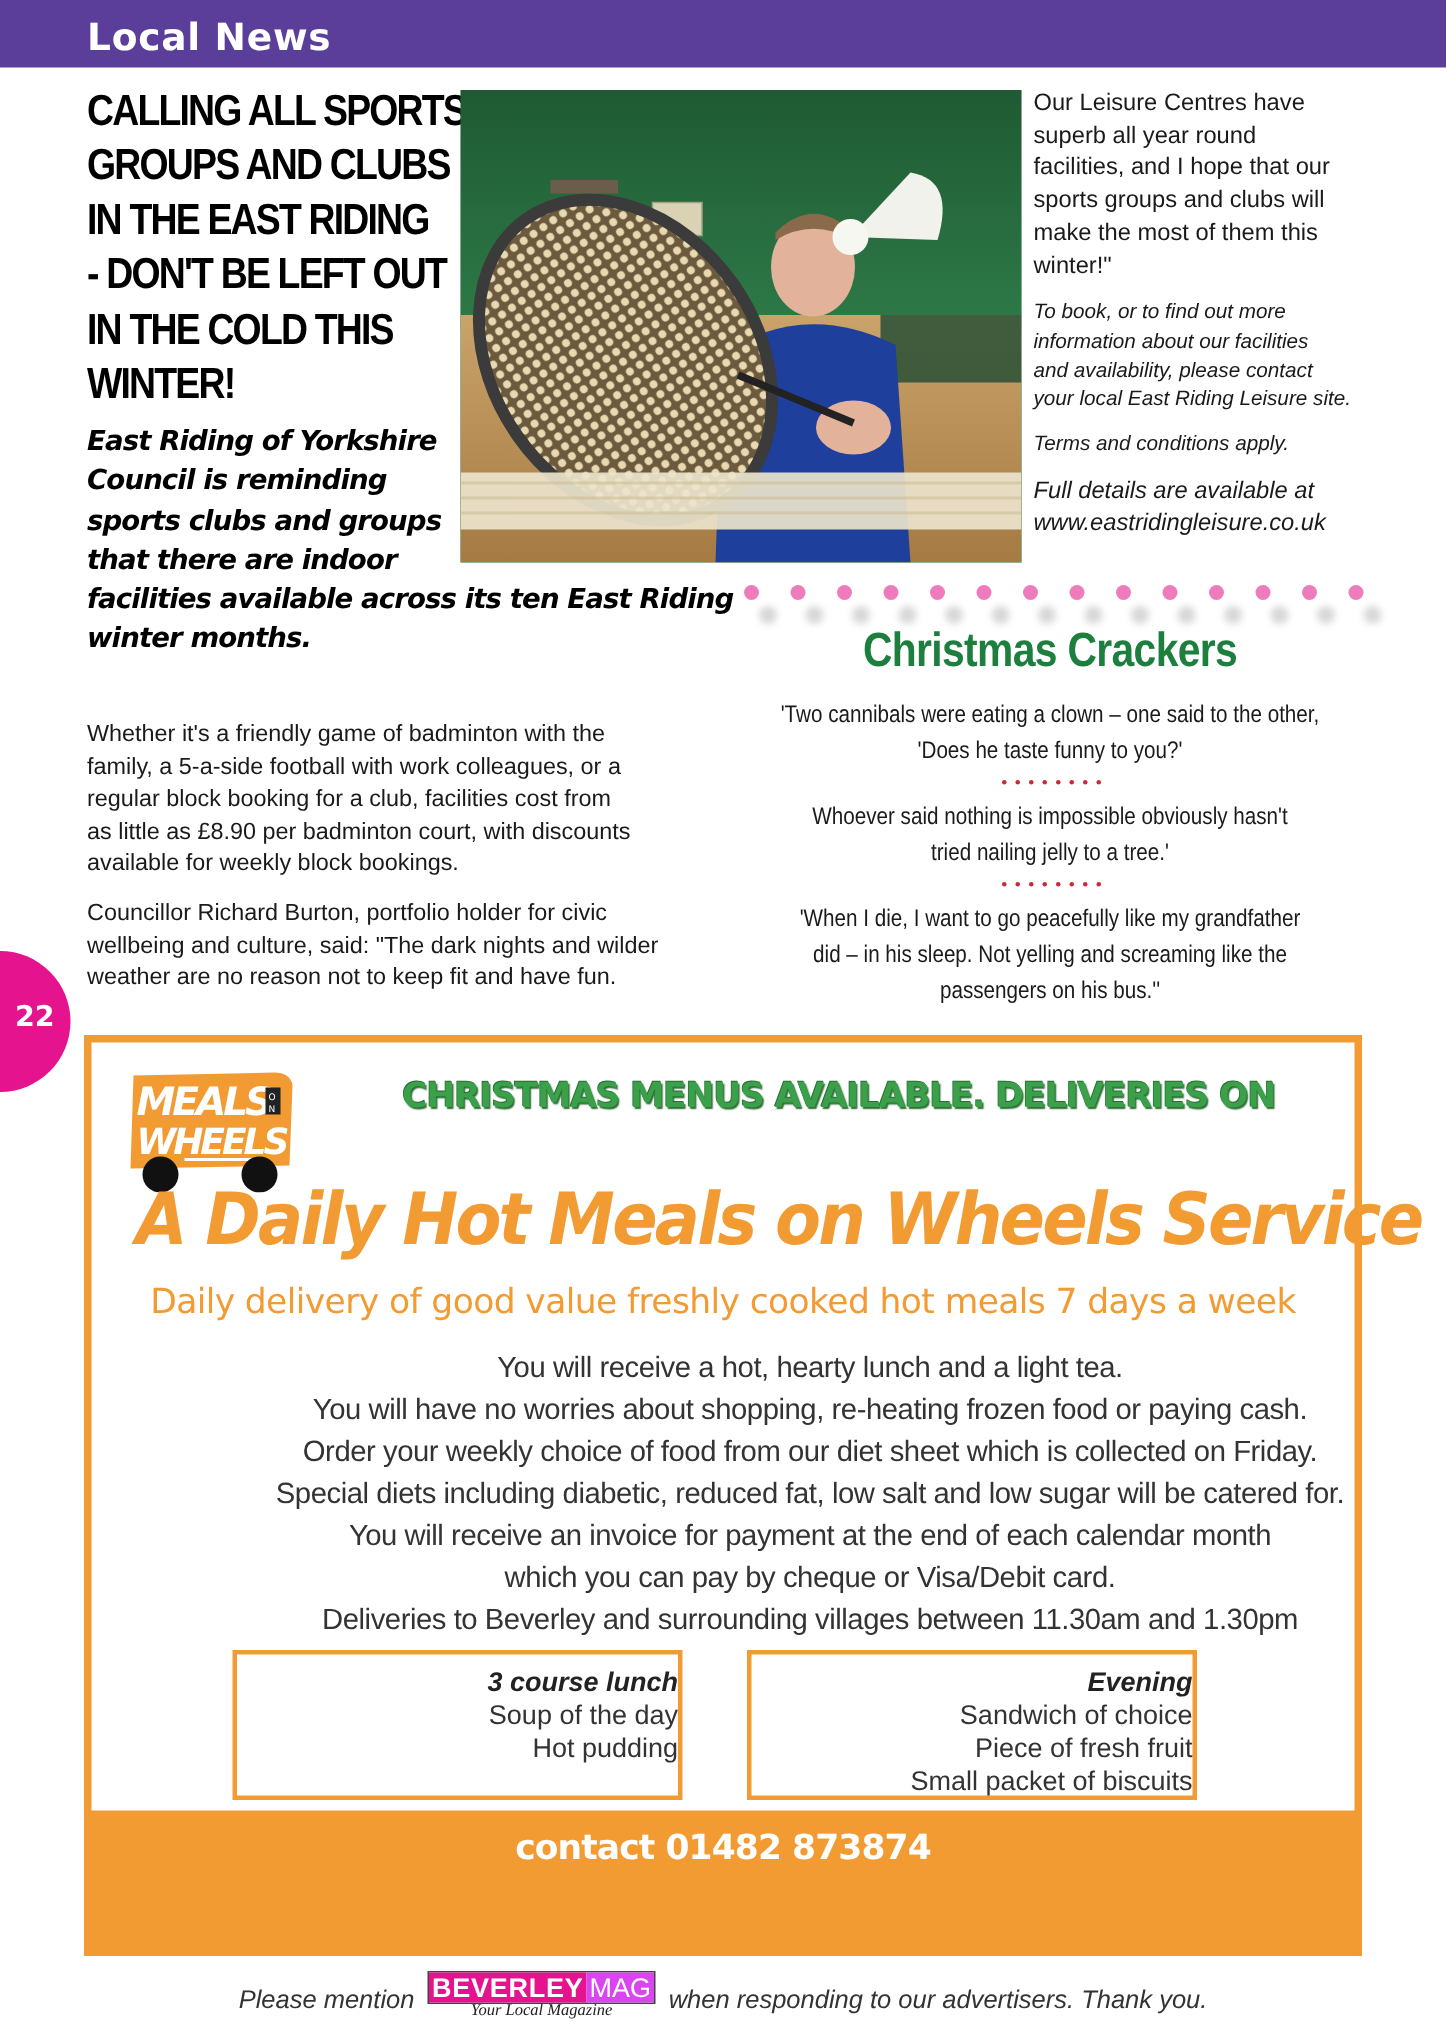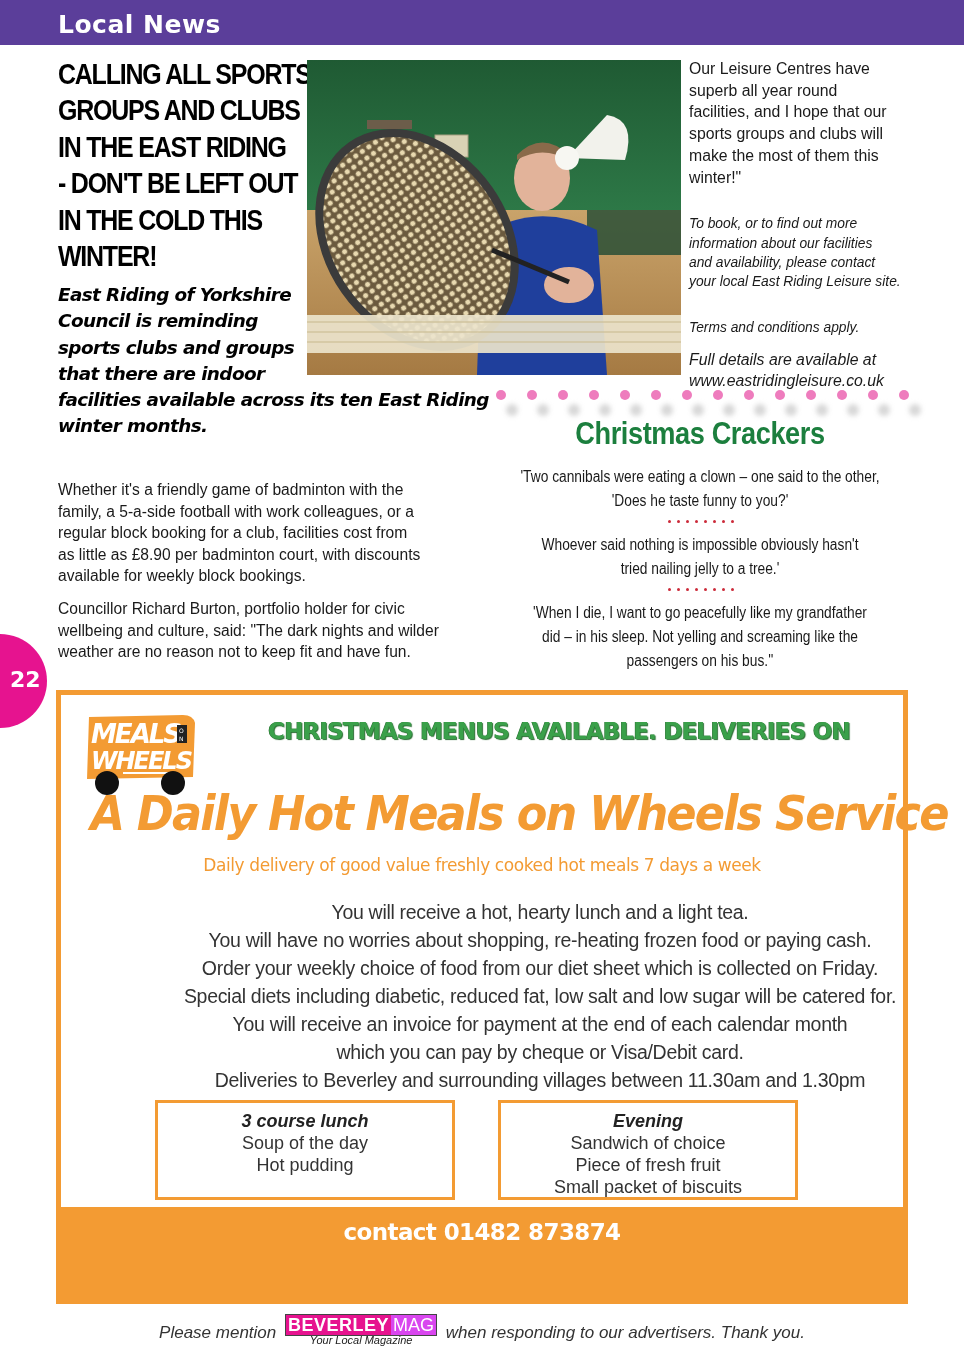--- a/index.html
+++ b/index.html
@@ -17,64 +17,64 @@
   .intro .line { display: block; white-space: nowrap; letter-spacing: -0.6px; }
 
   .body-text { position: absolute; left: 58px; width: 420px; font-family: "Liberation Sans", sans-serif; font-size: 15.6px; line-height: 21.6px; color: #1a1a1a; }
   .body-text .line { display: block; white-space: nowrap; }
   .p1 { top: 479px; }
   .p2 { top: 598px; }
 
   .rightcol { position: absolute; left: 689px; top: 58px; width: 270px; }
   .rightcol .quote { font-family: "Liberation Sans", sans-serif; font-size: 15.8px; line-height: 21.7px; color: #1a1a1a; }
   .rightcol .quote .line, .rightcol .it .line { display: block; white-space: nowrap; }
-  .rightcol .it { font-family: "Liberation Sans", sans-serif; font-style: italic; font-size: 13.8px; line-height: 19.4px; color: #1a1a1a; margin-top: 26px; }
+  .rightcol .it { font-family: "Liberation Sans", sans-serif; font-style: italic; font-size: 13.8px; line-height: 19.4px; color: #1a1a1a; margin-top: 10px; }
   .rightcol .it.big { font-size: 15.8px; line-height: 21px; margin-top: 12px; }
 
   .dots { position: absolute; left: 496px; top: 390px; width: 420px; height: 30px; }
   .dot-pink { position: absolute; width: 10px; height: 10px; border-radius: 50%; background: #ee7cbd; }
   .dot-grey { position: absolute; width: 12px; height: 12px; border-radius: 50%; background: #d7d7d7; filter: blur(2.5px); }
 
   .xmas-title { position: absolute; left: 490px; top: 415px; width: 420px; text-align: center; font-family: "Liberation Sans", sans-serif; font-weight: bold; font-size: 32px; color: #1c7f3e; transform: scaleX(0.85); transform-origin: center top; letter-spacing: -0.5px; }
 
   .joke { position: absolute; left: 490px; width: 420px; text-align: center; font-family: "Liberation Sans", sans-serif; font-size: 16px; line-height: 24px; color: #1a1a1a; transform: scaleX(0.86); transform-origin: center top; }
   .joke .line { display: block; white-space: nowrap; }
   .j1 { top: 465px; } .j2 { top: 533px; } .j3 { top: 601px; }
   .sep { position: absolute; left: 668px; width: 66px; height: 4px; display: flex; justify-content: space-between; }
   .sep span { width: 3px; height: 3px; border-radius: 50%; background: #cc2a3a; }
   .s1 { top: 520px; } .s2 { top: 588px; }
 
   .page-badge { position: absolute; left: -47px; top: 634px; width: 94px; height: 94px; border-radius: 50%; background: #e6138f; }
-  .page-num { position: absolute; left: 10px; top: 667px; font-family: "DejaVu Sans", sans-serif; font-weight: bold; font-size: 22px; color: #fff; }
+  .page-num { position: absolute; left: 10px; top: 667px; font-family: "DejaVu Sans", sans-serif; font-weight: bold; font-size: 19px; color: #fff; }
 
   .ad { position: absolute; left: 56px; top: 690px; width: 852px; height: 614px; background: #f39b33; }
   .ad-inner { position: absolute; left: 5px; top: 5px; width: 842px; height: 512px; background: #ffffff; }
   .logo { position: absolute; left: 22px; top: 14px; width: 118px; height: 86px; }
   .xmas-menus { position: absolute; left: 168px; top: 18px; width: 660px; text-align: center; font-family: "DejaVu Sans", sans-serif; font-weight: bold; font-size: 23px; line-height: 37px; color: #3aa04a; text-shadow: 1px 1px 1px #2b6e33, -0.5px -0.5px 0 #2b6e33; letter-spacing: -0.8px; }
   .xmas-menus .line { display: block; white-space: nowrap; }
   .ad-title { position: absolute; left: 0; top: 90px; width: 842px; text-align: center; font-family: "DejaVu Sans", sans-serif; font-weight: bold; font-style: italic; font-size: 48px; color: #f39b33; letter-spacing: -2px; transform: scaleX(0.93); transform-origin: center top; white-space: nowrap; }
-  .ad-sub { position: absolute; left: 0; top: 160px; width: 842px; text-align: center; font-family: "DejaVu Sans", sans-serif; font-size: 17px; color: #f39b33; white-space: nowrap; letter-spacing: -0.4px; }
+  .ad-sub { position: absolute; left: 0; top: 160px; width: 842px; text-align: center; font-family: "DejaVu Sans", sans-serif; font-size: 23px; color: #f39b33; white-space: nowrap; letter-spacing: -0.4px; }
   .ad-body { position: absolute; left: 0; top: 203px; width: 958px; text-align: center; font-family: "Liberation Sans", sans-serif; font-size: 19.5px; line-height: 28px; color: #333; }
   .ad-body .line { display: block; white-space: nowrap; letter-spacing: -0.3px; }
 
-  .menu-box { position: absolute; top: 405px; height: 100px; border: 3px solid #f39b33; text-align: center; font-family: "Liberation Sans", sans-serif; font-size: 18px; line-height: 22px; color: #333; padding-top: 7px; }
+  .menu-box { position: absolute; top: 405px; height: 100px; border: 3px solid #f39b33; text-align: right; font-family: "Liberation Sans", sans-serif; font-size: 18px; line-height: 22px; color: #333; padding-top: 7px; }
   .menu-box .head { display: block; font-weight: bold; font-style: italic; color: #222; }
   .menu-box .item { display: block; white-space: nowrap; }
   .mb1 { left: 94px; width: 300px; }
   .mb2 { left: 437px; width: 300px; }
 
   .ad-contact { position: absolute; left: 0; top: 528px; width: 852px; text-align: center; font-family: "DejaVu Sans", sans-serif; font-weight: bold; font-size: 23px; line-height: 29px; color: #fff; }
   .ad-contact .line { display: block; white-space: nowrap; letter-spacing: -0.6px; }
 
   .footer { position: absolute; left: 0; top: 1318px; width: 964px; text-align: center; font-family: "Liberation Sans", sans-serif; font-style: italic; font-size: 17px; color: #333; white-space: nowrap; }
   .footer .mag { display: inline-block; vertical-align: middle; position: relative; margin: 0 4px; height: 32px; top: -4px; }
   .mag .box { display: inline-flex; border: 1.5px solid #444; }
   .mag .bev { background: #e6138f; color: #fff; font-style: normal; font-weight: bold; font-size: 18px; padding: 0 2px; line-height: 20px; letter-spacing: 0.5px; }
   .mag .m { background: #d946ef; color: #fff; font-style: normal; font-size: 18px; padding: 0 2px; line-height: 20px; }
-  .mag .tag { display: block; font-size: 11px; line-height: 11px; color: #222; margin-top: -1px; }
+  .mag .tag { display: block; font-size: 11px; line-height: 11px; color: #222; margin-top: -1px; font-family: Liberation Serif, serif; }
 </style>
 </head>
 <body>
 
 <div class="topbar">
   <div class="section">Local News</div>
 </div>
 
 <div class="headline">
   <span class="line" style="display:block;white-space:nowrap">CALLING ALL SPORTS</span>

